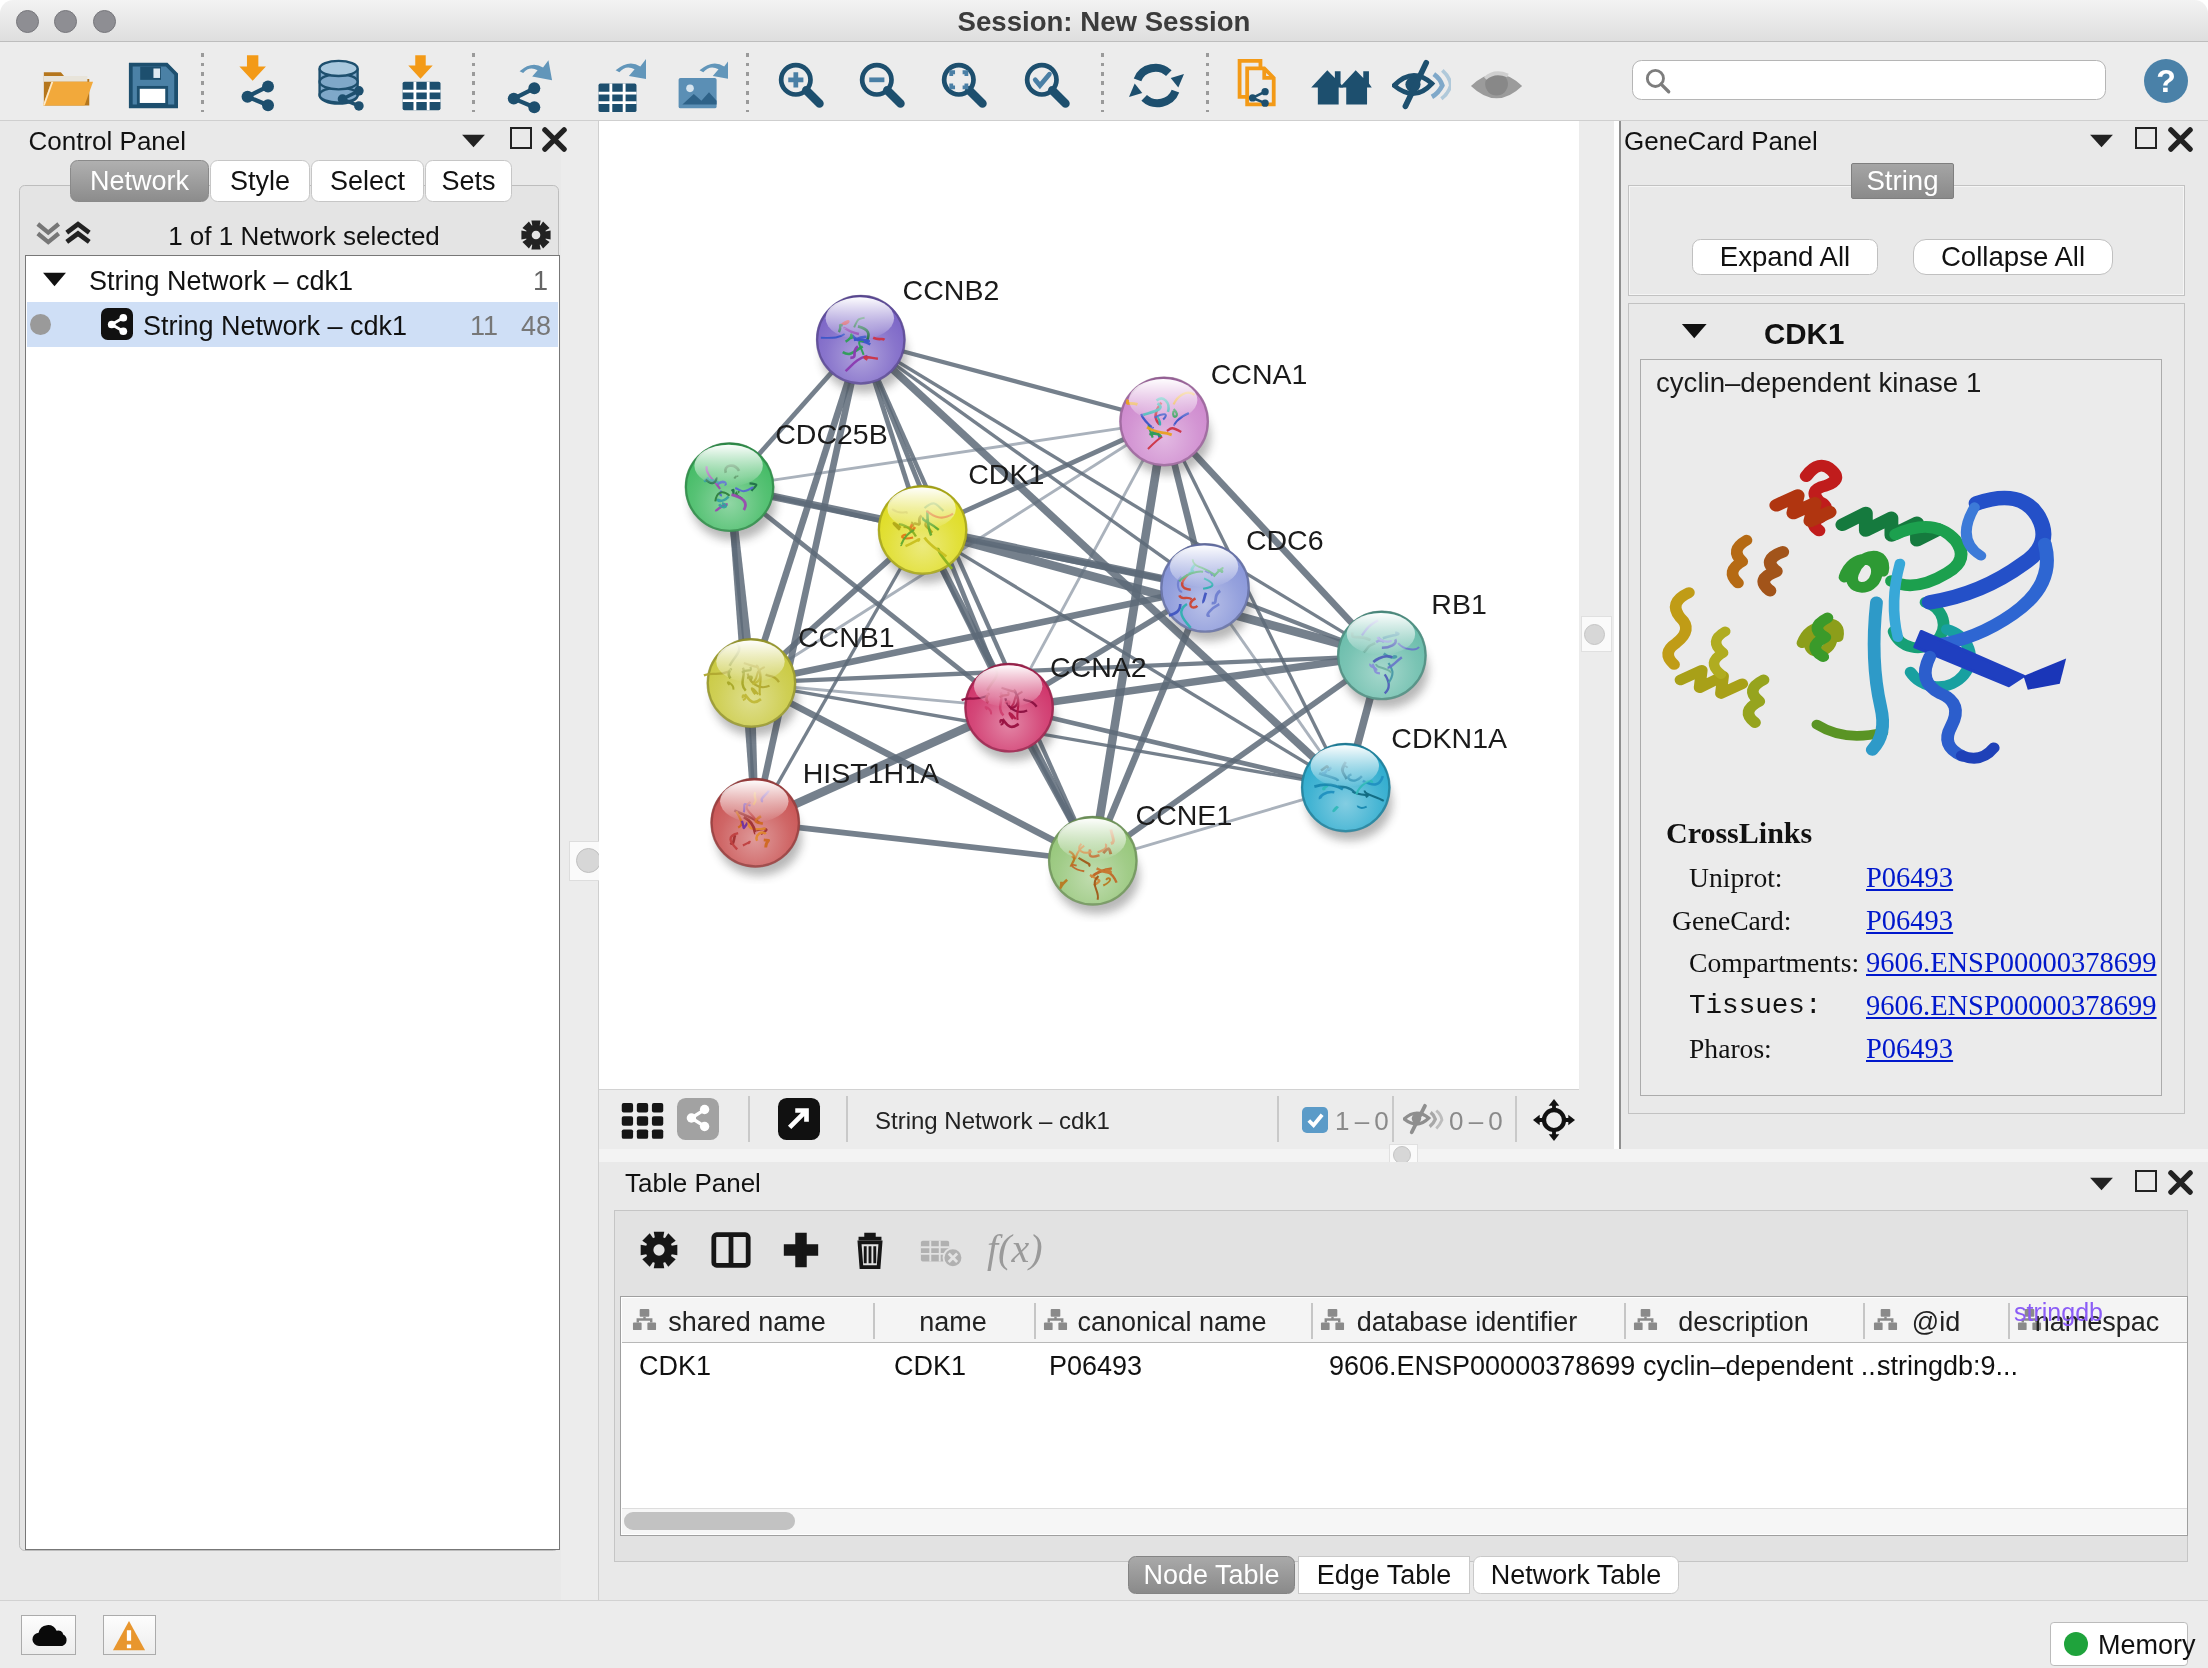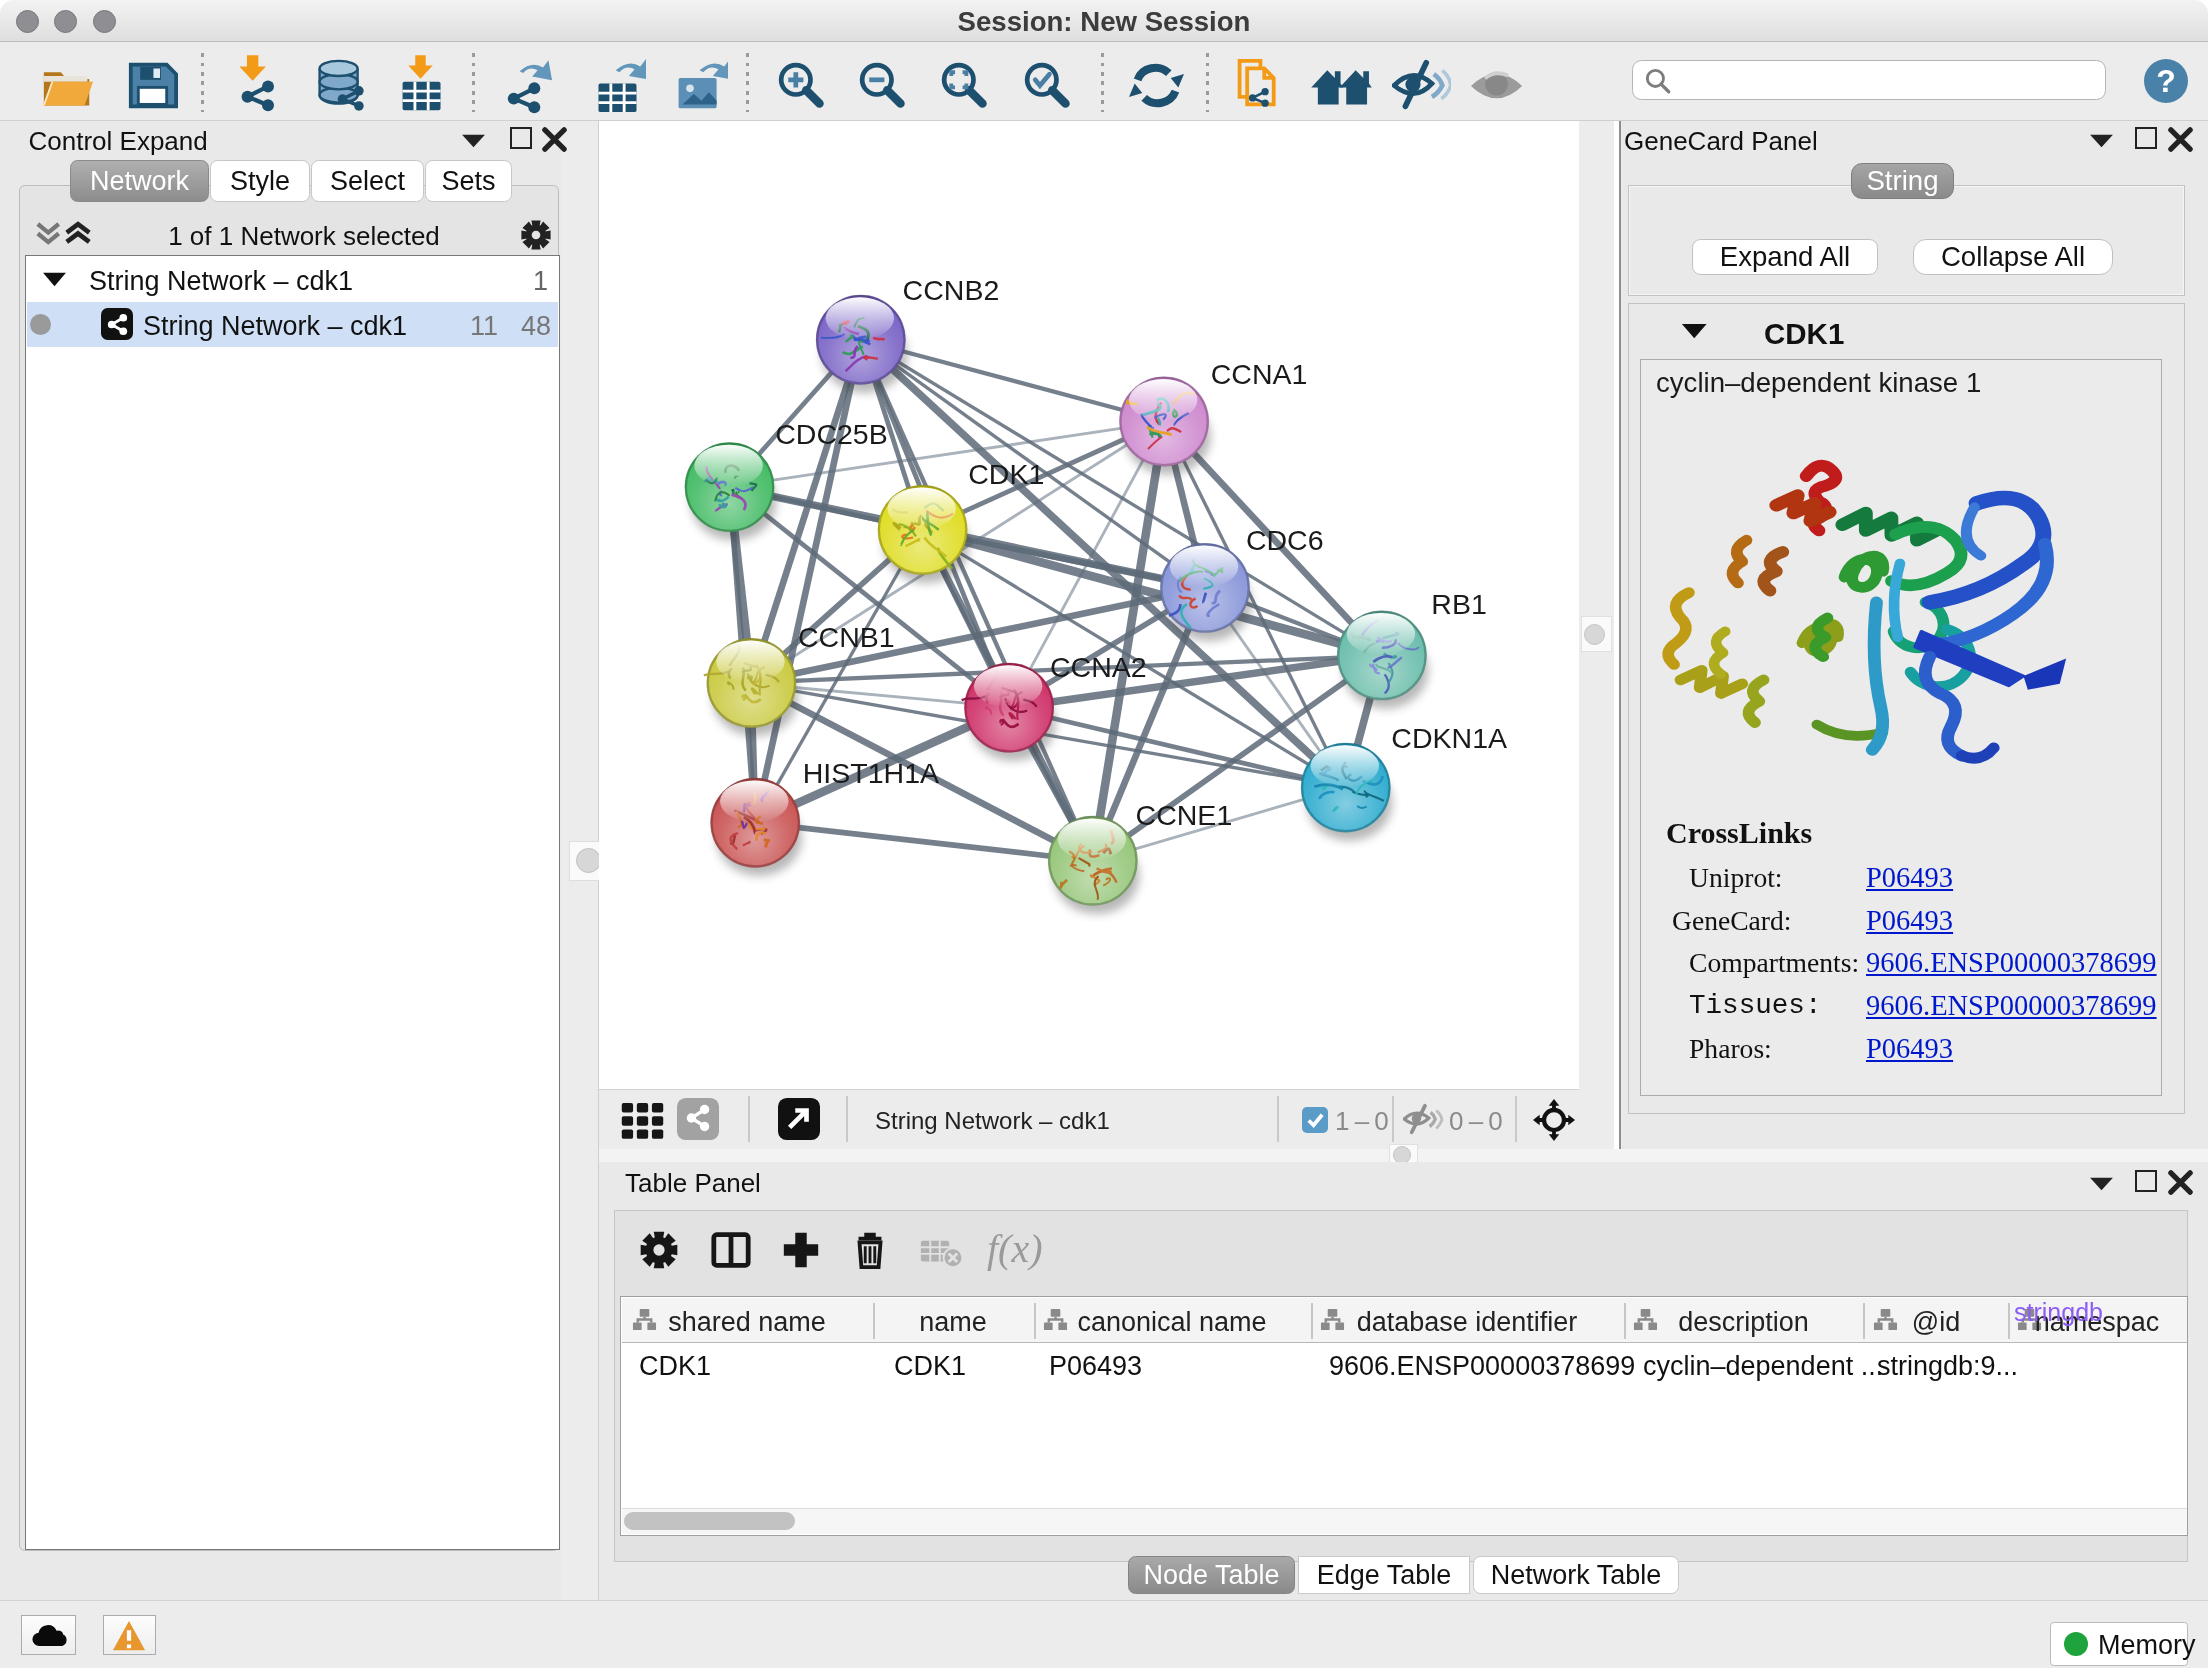--- a/index.html
+++ b/index.html
@@ -177,21 +177,21 @@
 <div class="abs" style="left:1632px;top:60px;width:474px;height:40px;background:#fff;border:1.9px solid #b5b5b5;border-radius:9.5px"></div>
 <svg class="abs" style="left:1644px;top:67px" width="28.5" height="28.5" viewBox="0 0 30 30">
     <circle cx="12" cy="12" r="8.5" fill="none" stroke="#7d7d7d" stroke-width="3"></circle>
     <path d="M18 18 L26 26" stroke="#7d7d7d" stroke-width="3.5" stroke-linecap="round"></path>
   </svg>
 <div class="abs" style="left:2144px;top:59px;width:44px;height:44px;border-radius:50%;background:#4a81a8;color:#fff;font-weight:bold;font-size:32px;text-align:center;line-height:44px">?</div>
 <div class="abs" style="left:561px;top:121px;width:37px;height:1479px;background:#ececec"></div>
 <div class="abs" style="left:598px;top:121px;width:1.9px;height:1479px;background:#cfcfcf"></div>
 <div class="abs" style="left:1579px;top:121px;width:35px;height:1028px;background:#ececec"></div>
 <div class="abs" style="left:0;top:121px;width:561px;height:1479px;background:#e9e9e9"></div>
-<div class="abs panelttl" style="left:28.5px;top:126px">Control Expand</div>
+<div class="abs panelttl" style="left:28.5px;top:126px">Control Panel</div>
 <svg class="abs" style="left:460px;top:131px" width="27" height="19" viewBox="0 0 28 20">
     <path d="M2 4 h24 l-12 13 z" fill="#222"></path>
   </svg>
 <div class="abs" style="left:510px;top:127px;width:22px;height:22px;border:2.9px solid #222"></div>
 <svg class="abs" style="left:542px;top:127px" width="25" height="25" viewBox="0 0 26 26">
     <path d="M3 3 L23 23 M23 3 L3 23" stroke="#222" stroke-width="5.5" stroke-linecap="round"></path>
   </svg>
 <div class="abs" style="left:19px;top:185px;width:540px;height:1366px;background:#e4e4e4;border:1.9px solid #bdbdbd;border-radius:5.7px"></div>
 <div class="abs" style="left:70px;top:160px;width:139px;height:42px;background:linear-gradient(#b0b0b0,#8c8c8c);color:#fff;border:1.9px solid #8a8a8a;border-radius:7.6px;font-size:27px;display:flex;align-items:center;justify-content:center">Network</div>
 <div class="abs" style="left:210px;top:160px;width:100px;height:42px;background:#fff;color:#111;border:1.9px solid #c6c6c6;border-radius:7.6px;font-size:27px;display:flex;align-items:center;justify-content:center">Style</div>
@@ -666,21 +666,21 @@
 <div class="abs" style="left:1619px;top:121px;width:590px;height:1028px;background:#e9e9e9;border-left:2.9px solid #8f8f8f"></div>
 <div class="abs panelttl" style="left:1624px;top:126px">GeneCard Panel</div>
 <svg class="abs" style="left:2088px;top:131px" width="27" height="19" viewBox="0 0 28 20">
     <path d="M2 4 h24 l-12 13 z" fill="#222"></path>
   </svg>
 <div class="abs" style="left:2135px;top:127px;width:22px;height:22px;border:2.9px solid #222"></div>
 <svg class="abs" style="left:2168px;top:127px" width="25" height="25" viewBox="0 0 26 26">
     <path d="M3 3 L23 23 M23 3 L3 23" stroke="#222" stroke-width="5.5" stroke-linecap="round"></path>
   </svg>
 <div class="abs" style="left:1628px;top:185px;width:557px;height:111px;background:#e9e9e9;border:1.9px solid #c2c2c2;box-shadow:inset 0 0 0 1px #f5f5f5"></div>
-<div class="abs" style="left:1851px;top:163px;width:103px;height:36px;background:linear-gradient(#a5a5a5,#8a8a8a);border:1.9px solid #7f7f7f;border-radius:11px;color:#fff;font-size:27.6px;display:flex;align-items:center;justify-content:center">String</div>
+<div class="abs" style="left:1851px;top:163px;width:103px;height:36px;background:linear-gradient(#a5a5a5,#8a8a8a);border:1.9px solid #7f7f7f;border-radius:2px;color:#fff;font-size:27.6px;display:flex;align-items:center;justify-content:center">String</div>
 <div class="abs" style="left:1692px;top:239px;width:186px;height:36px;background:#fff;border:1.9px solid #c0c0c0;border-radius:8.6px;font-size:27.6px;color:#111;display:flex;align-items:center;justify-content:center">Expand All</div>
 <div class="abs" style="left:1913px;top:239px;width:200px;height:36px;background:#fff;border:1.9px solid #c0c0c0;border-radius:13px;font-size:27.6px;color:#111;display:flex;align-items:center;justify-content:center">Collapse All</div>
 <div class="abs" style="left:1628px;top:303px;width:557px;height:811px;background:#e9e9e9;border:1.9px solid #c2c2c2"></div>
 <svg class="abs" style="left:1680px;top:321px" width="28.5" height="21" viewBox="0 0 30 22">
     <path d="M2 3 h26 l-13 15 z" fill="#111"></path>
   </svg>
 <div class="abs" style="left:1764px;top:317px;font-size:29.5px;font-weight:bold;color:#111">CDK1</div>
 <div class="abs" style="left:1640px;top:359px;width:522px;height:737px;background:#ebebeb;border:1px solid #ababab"></div>
 <div class="abs" style="left:1656px;top:367px;font-size:27.6px;color:#1a1a1a">cyclin–dependent kinase 1</div>
 <svg class="abs" style="left:1657px;top:447px" width="430" height="335" viewBox="0 0 452 352">

